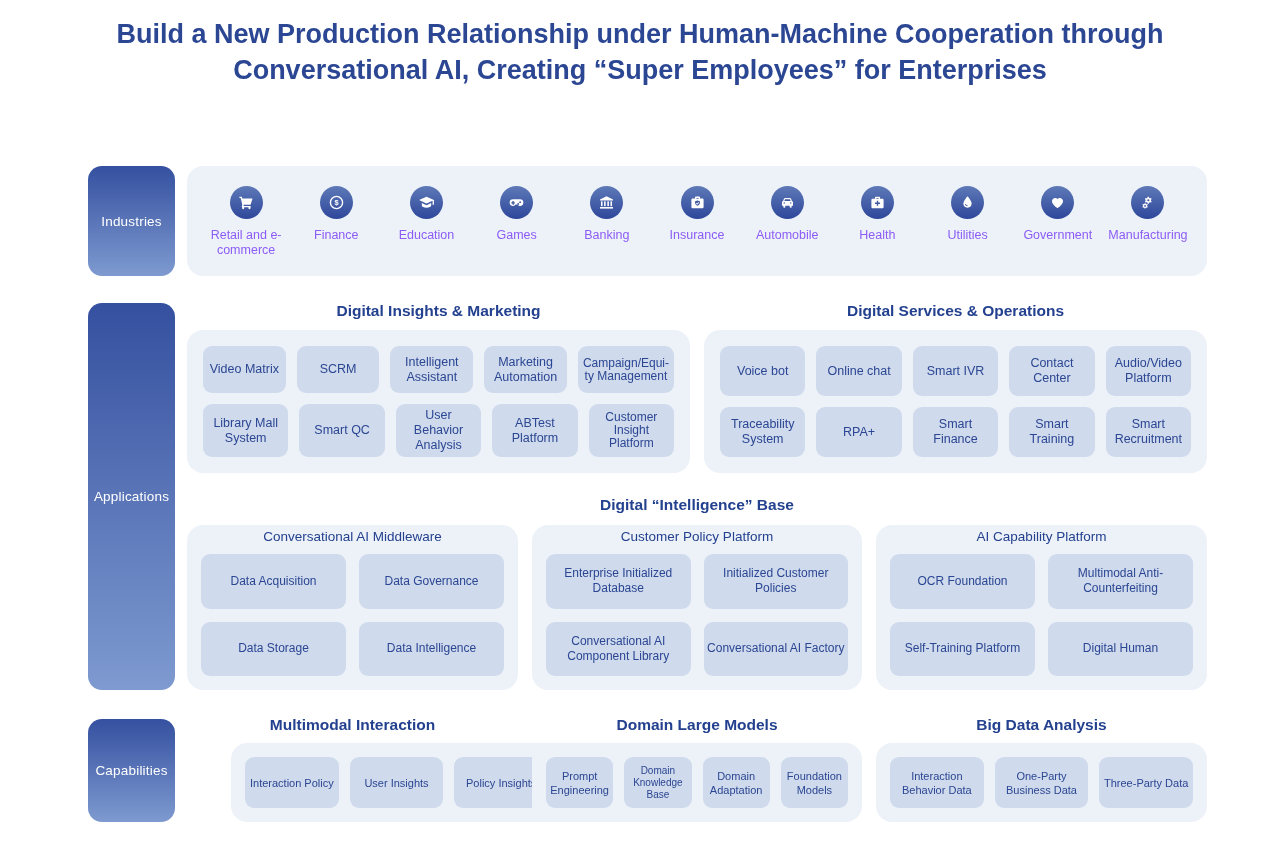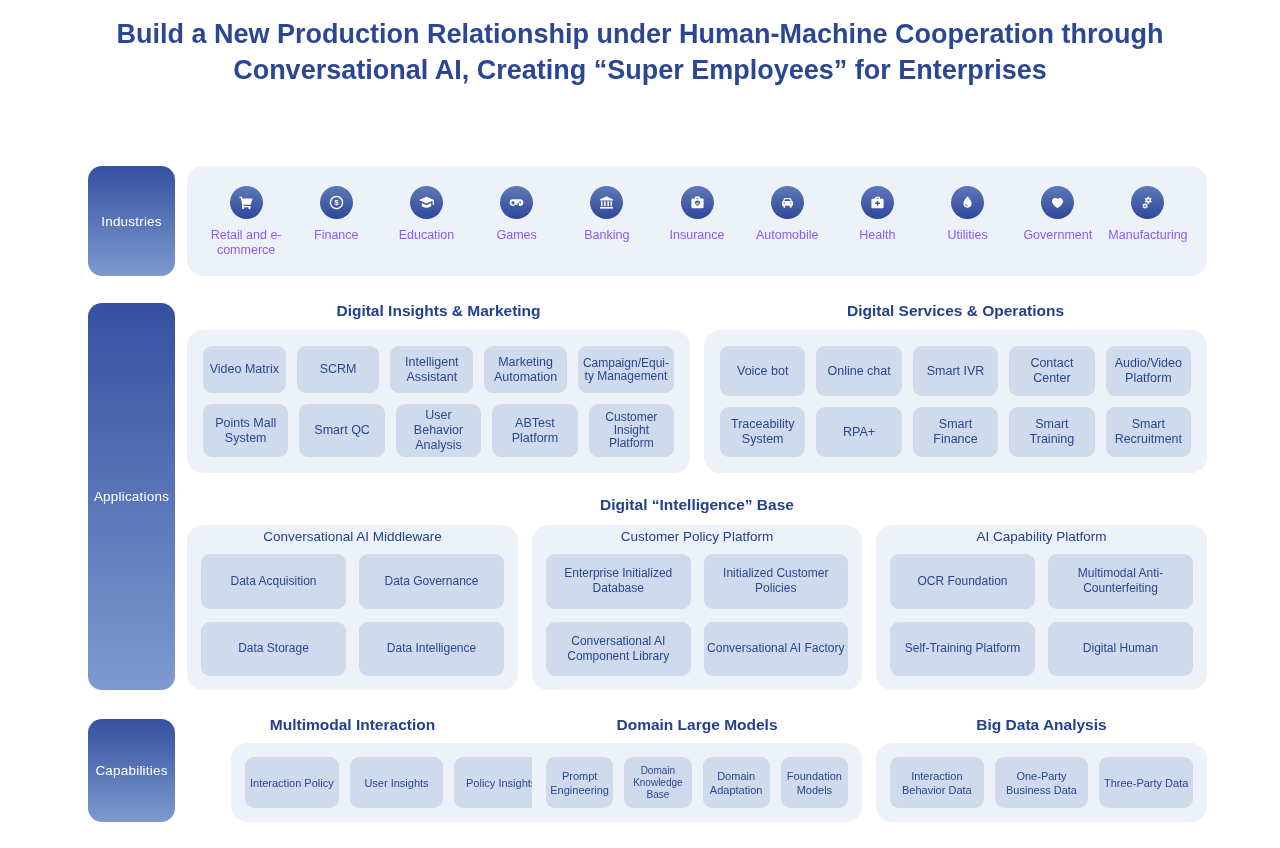--- a/index.html
+++ b/index.html
@@ -188,21 +188,21 @@
   <div class="panel" id="p-dim">
     <div class="chip-grid">
         <div class="chip-row">
           <div class="chip">Video Matrix</div>
           <div class="chip">SCRM</div>
           <div class="chip">Intelligent Assistant</div>
           <div class="chip">Marketing Automation</div>
           <div class="chip chip--sm">Campaign/Equi-ty Management</div>
         </div>
         <div class="chip-row">
-          <div class="chip">Points Mall System</div>
+          <div class="chip">Library Mall System</div>
           <div class="chip">Smart QC</div>
           <div class="chip">User Behavior Analysis</div>
           <div class="chip">ABTest Platform</div>
           <div class="chip chip--sm">Customer Insight Platform</div>
         </div>
       </div>
   </div>
   <div class="panel" id="p-dso">
     <div class="chip-grid">
         <div class="chip-row">

